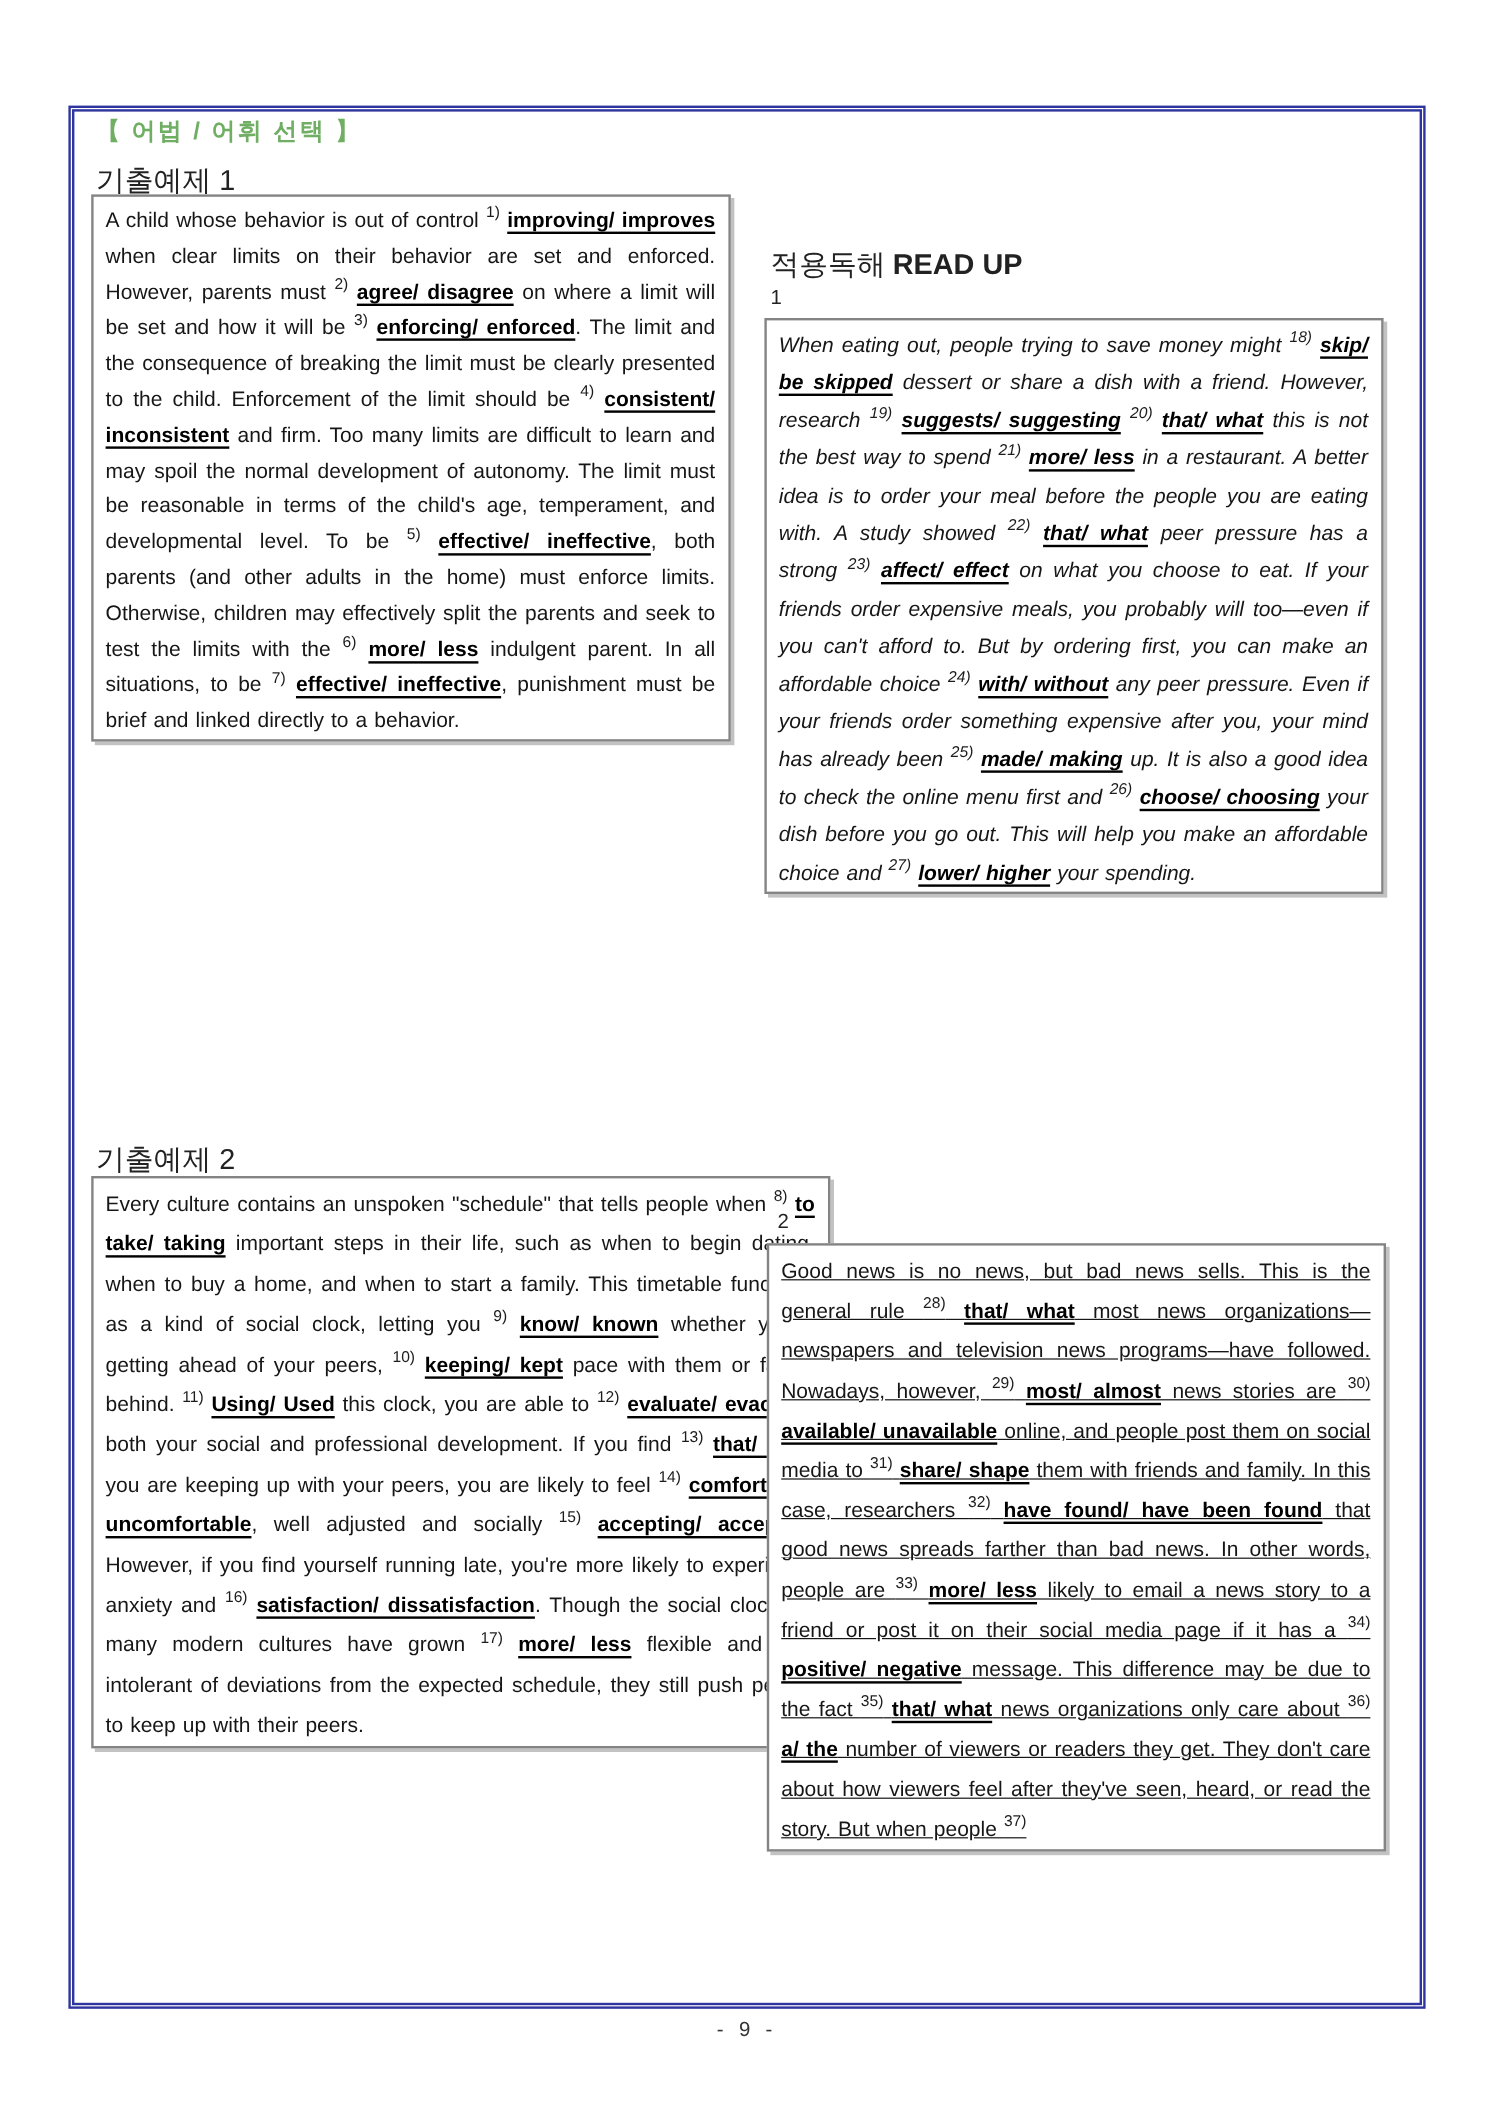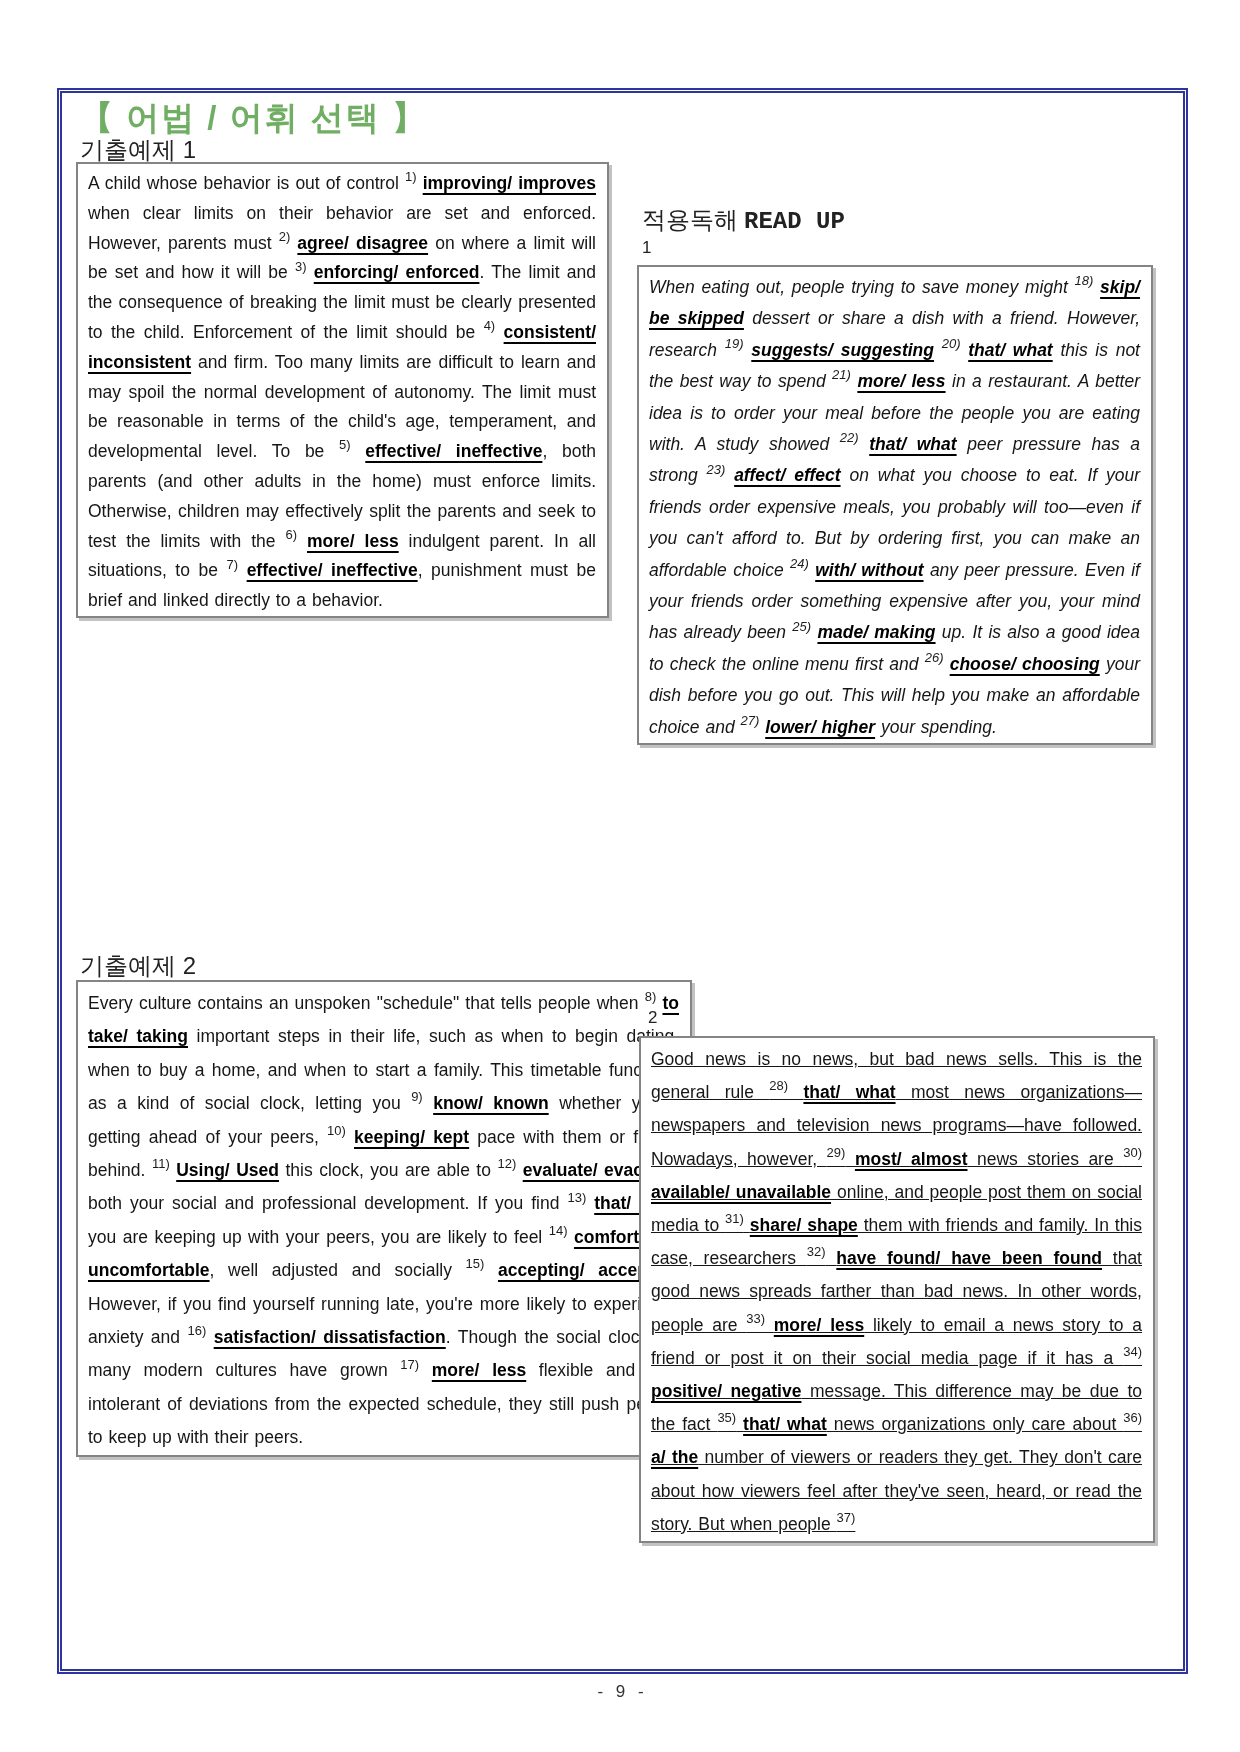--- a/index.html
+++ b/index.html
@@ -11,28 +11,28 @@
   #canvas { position: absolute; inset: 0; width: 1240px; height: 1752px; background: #ffffff; }
 
   .page-frame {
     position: absolute; left: 57px; top: 88px; width: 1131px; height: 1586px;
     border: 5px double #2E359E; box-sizing: border-box; background: transparent;
     pointer-events: none;
   }
 
   .main-title {
     position: absolute; left: 80px; top: 96px;
-    font-size: 33px; font-weight: 800; color: #6FAE63; letter-spacing: 2px;
+    font-size: 20px; font-weight: 800; color: #6FAE63; letter-spacing: 2px;
     white-space: nowrap;
   }
 
   .sub-label { position: absolute; font-size: 24px; color: #222222; white-space: nowrap; }
   .label-ex1 { left: 80px; top: 134px; }
   .label-ex2 { left: 80px; top: 950px; }
-  .label-readup { left: 642px; top: 204px; font-family: Liberation Mono, monospace; }
+  .label-readup { left: 642px; top: 204px; }
   .label-readup .en { font-weight: 700; margin-left: 6px; }
   .label-num1 { left: 642px; top: 238px; font-size: 17px; }
   .label-num2 { left: 648px; top: 1008px; font-size: 17px; }
 
   .passage-box {
     position: absolute; box-sizing: border-box; background: #ffffff;
     border: 2px solid #848484; box-shadow: 3px 3px 0 #c2c2c2;
     padding: 5px 11px 0 10px;
     text-align: justify; font-size: 17.5px; color: #161616;
     word-spacing: 1px;

